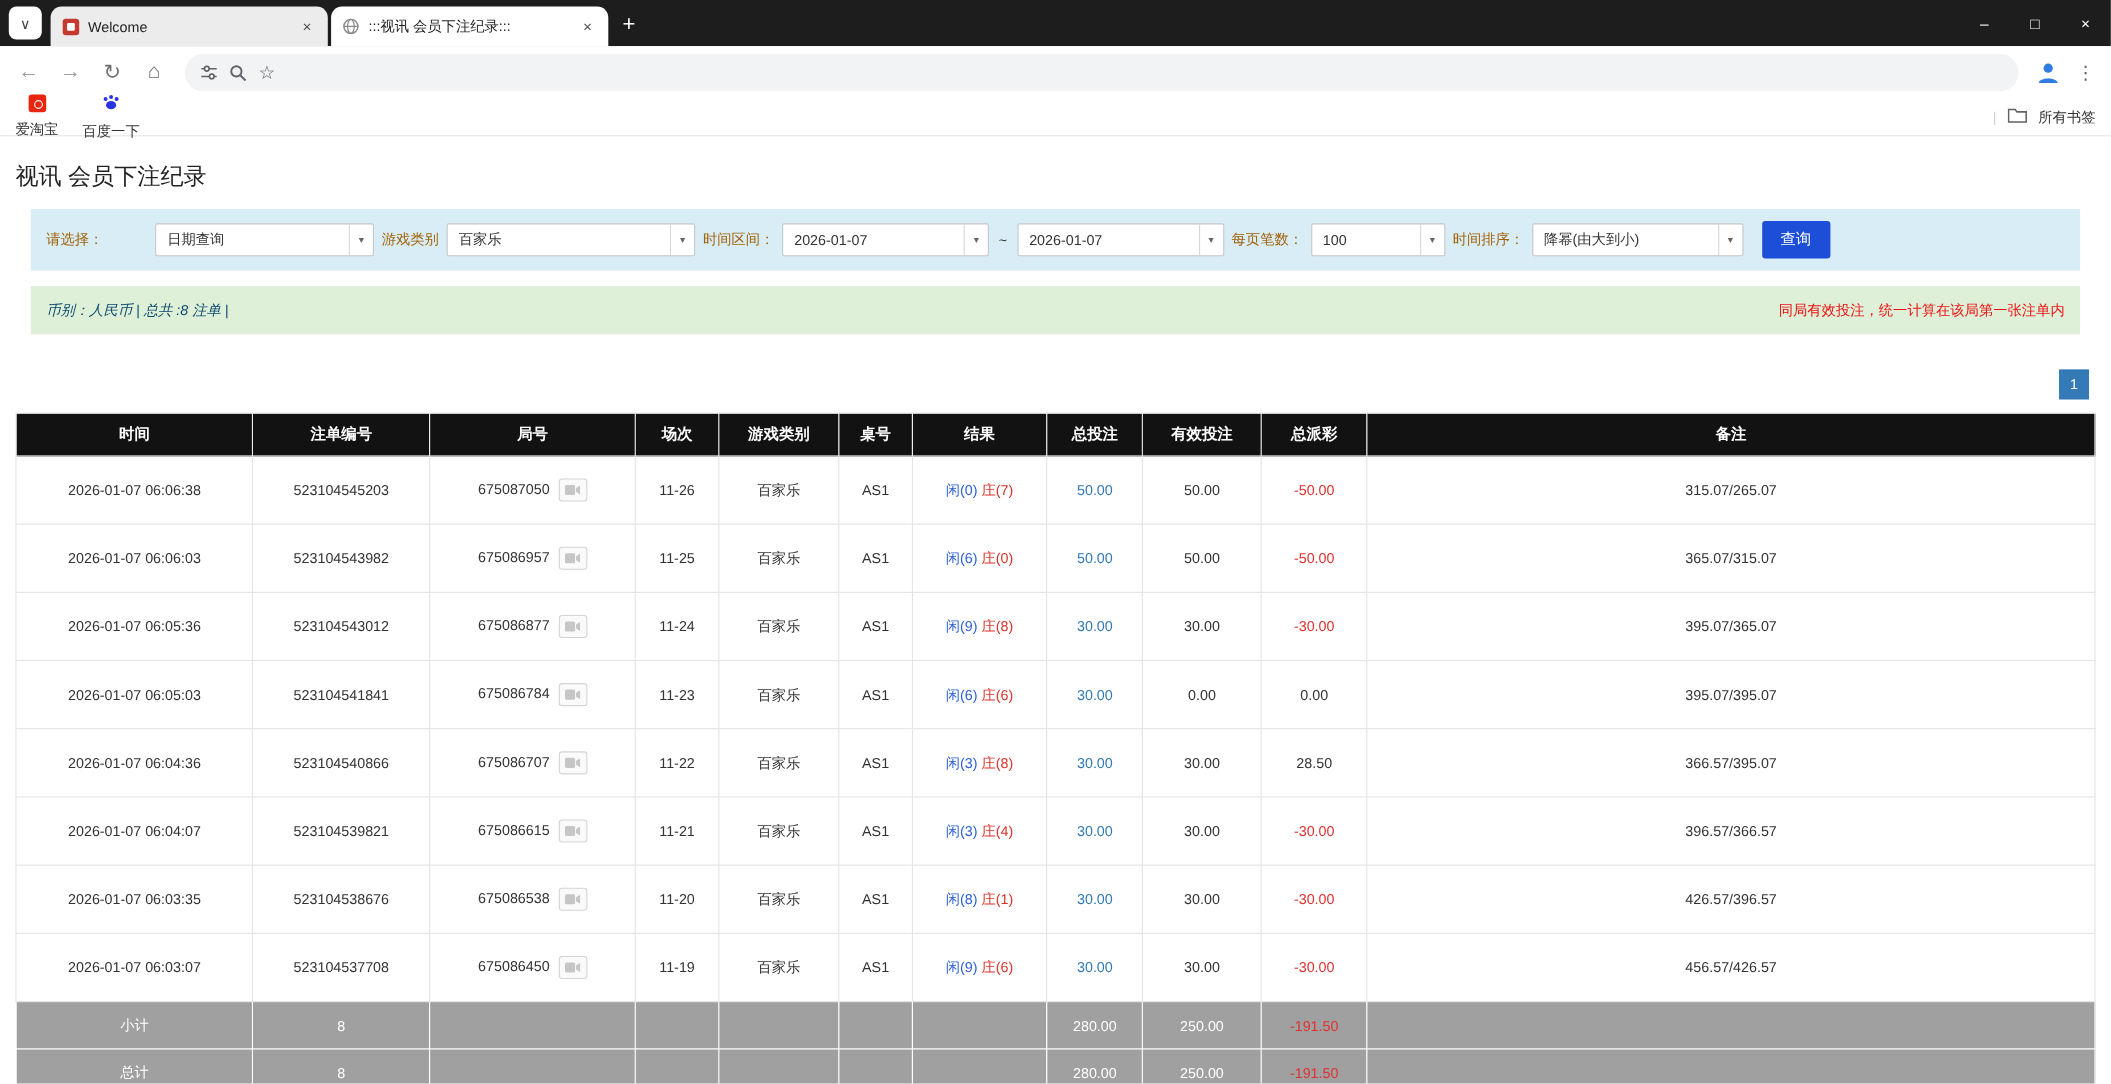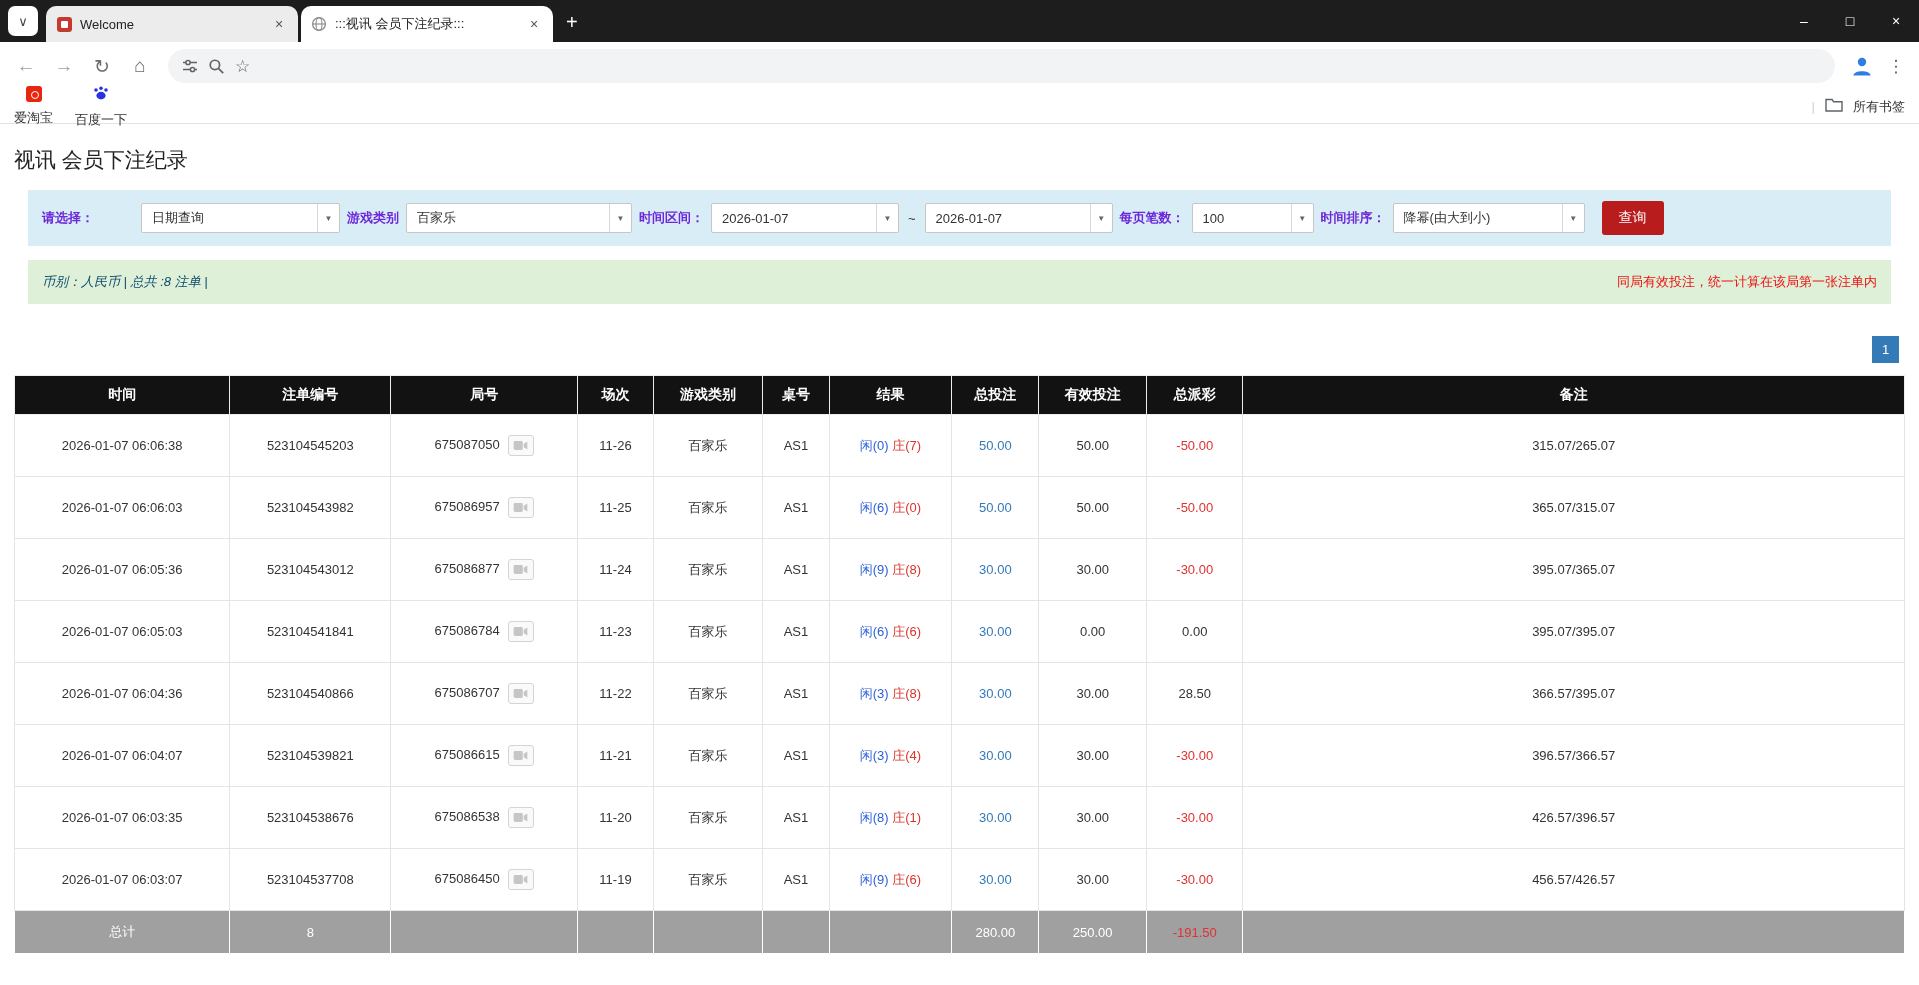--- a/index.html
+++ b/index.html
@@ -36,26 +36,26 @@
   .bm-right { margin-left: auto; display: flex; align-items: center; gap: 10px; }
   .bm-sep { color: #d0d0d0; }
   .taobao-ic { width: 16px; height: 16px; background: #e8250e; border-radius: 3px; position: relative; }
   .taobao-ic::after { content: ""; position: absolute; left: 5px; top: 5px; width: 6px; height: 6px; border: 1.5px solid #fff; border-radius: 50%; }
 
   
   .page { position: relative; }
   .page-title { font-size: 21px; font-weight: 500; color: #222; margin: 22px 14px 16px; }
 
   .filter-bar { margin: 0 28px; background: #d9edf7; padding: 11px 14px; display: flex; align-items: center; gap: 7px; font-size: 13px; }
-  .f-label { color: #6d28d9; font-weight: bold; white-space: nowrap; }
+  .f-label { color: #a16207; font-weight: normal; white-space: nowrap; }
   .sel { background: #fff; border: 1px solid #c6c6c6; height: 30px; display: flex; align-items: center; font-size: 13px; color: #333; position: relative; padding: 0 28px 0 10px; border-radius: 2px; cursor: pointer; }
   .sel .caret { position: absolute; right: 0; top: 0; bottom: 0; width: 22px; border-left: 1px solid #d8d8d8; display: flex; align-items: center; justify-content: center; color: #666; font-size: 8px; }
   .w-mode { width: 199px; margin-left: 40px; } .w-game { width: 226px; } .w-date { width: 188px; } .w-size { width: 122px; } .w-sort { width: 192px; }
   .tilde { color: #333; margin: 0 2px; }
-  .search-btn { background: #b91c1c; color: #fff; border: none; padding: 8px 17px; font-size: 14px; border-radius: 3px; margin-left: 10px; cursor: pointer; }
+  .search-btn { background: #1d4ed8; color: #fff; border: none; padding: 8px 17px; font-size: 14px; border-radius: 3px; margin-left: 10px; cursor: pointer; }
 
   .info-bar { margin: 14px 28px 0; background: #dff0d8; padding: 13px 14px; display: flex; justify-content: space-between; align-items: center; font-size: 13px; }
   .info-left { color: #0c4a6e; font-style: italic; }
   .info-right { color: #ee1111; }
 
   .pagination-top { display: flex; justify-content: flex-end; margin: 32px 20px 12px; }
   .page-num { min-width: 27px; height: 27px; background: #337ab7; border: 1px solid #337ab7; color: #fff; display: flex; align-items: center; justify-content: center; font-size: 13px; cursor: pointer; }
 
   table.records { width: calc(100% - 28px); margin: 0 14px; border-collapse: collapse; table-layout: fixed; }
   thead th { background: #121212; color: #fff; font-size: 14px; font-weight: bold; padding: 10px 4px; border: 1px solid #ededed; text-align: center; }
@@ -423,28 +423,41 @@
       <span class="banker">庄(6)</span>
     </td>
     <td><span class="bet-blue">30.00</span></td>
     <td>30.00</td>
     <td class="payout-check neg">-30.00</td>
     <td>456.57/426.57</td>
   </tr>
 </tbody>
     <tfoot>
       <tr>
-        <td>总计</td>
+        <td>小计</td>
         <td>8</td>
         <td></td>
           <td></td>
           <td></td>
         <td></td>
           <td></td>
         <td>280.00</td>
         <td>250.00</td>
         <td class="payout-check neg">-191.50</td>
         <td></td>
       </tr>
+      <tr>
+        <td>总计</td>
+        <td>8</td>
+        <td></td>
+          <td></td>
+          <td></td>
+        <td></td>
+          <td></td>
+        <td>280.00</td>
+        <td>250.00</td>
+        <td class="payout-check neg">-191.50</td>
+        <td></td>
+      </tr>
     </tfoot>
   </table>
 
 </div>
 
 </body></html>

